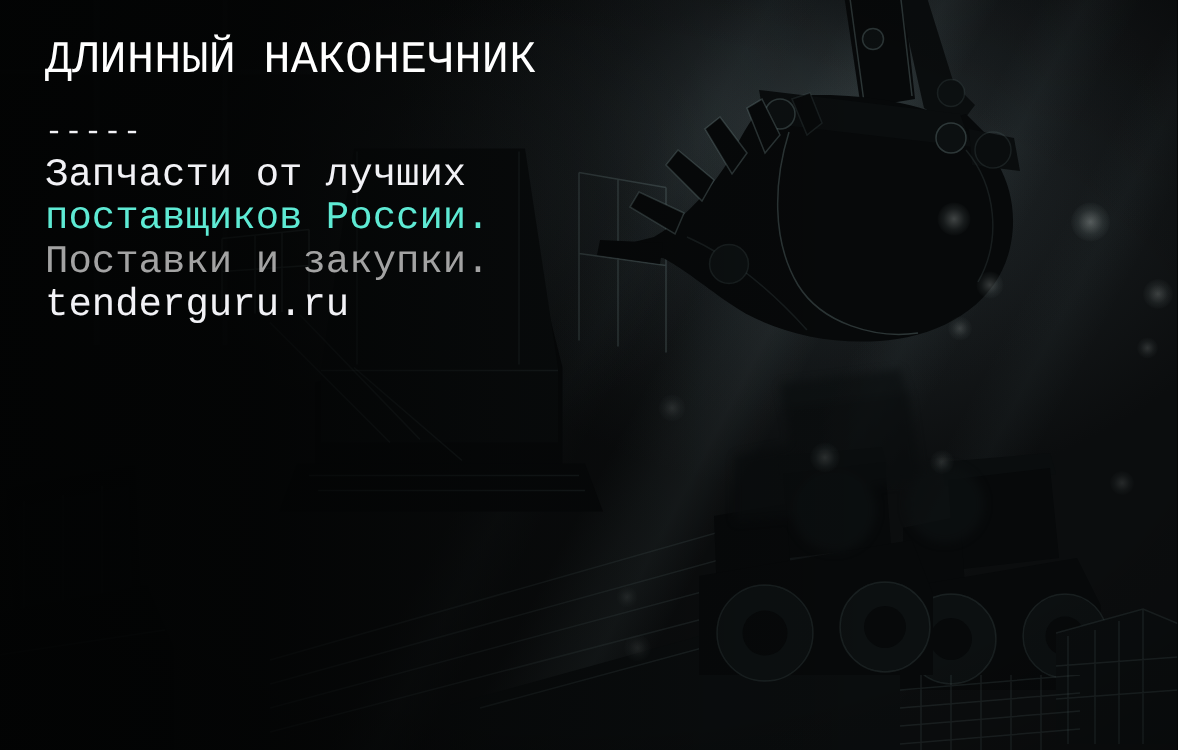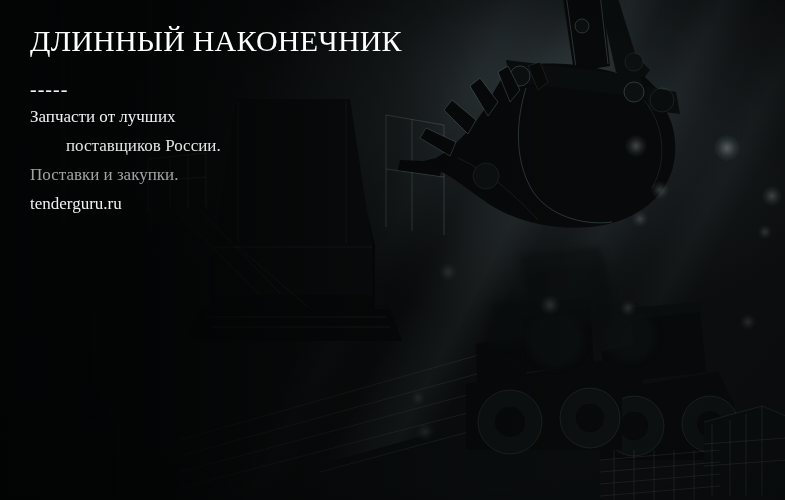--- a/index.html
+++ b/index.html
@@ -7,21 +7,21 @@
     margin: 0;
     padding: 0;
     background: #000;
   }
   #banner {
     position: relative;
     width: 785px;
     height: 500px;
     overflow: hidden;
     background: #08090a;
-    font-family: Liberation Serif, serif;
+    font-family: Liberation Mono, monospace;
   }
 
   
   .bg-layer {
     position: absolute;
     inset: 0;
     pointer-events: none;
   }
 
   
@@ -110,21 +110,21 @@
   #separator {
     color: #f0f0f6;
     font-size: 20px;
     line-height: 22px;
     letter-spacing: 1px;
     margin-top: 18px;
     margin-bottom: 2px;
   }
   .promo-line {
     color: #f2f2f6;
-    font-size: 17px;
+    font-size: 26px;
     line-height: 29px;
     white-space: nowrap;
   }
   #promo-site {
     color: #f2f2f6;
   }
 </style>
 </head>
 <body>
 
@@ -272,18 +272,18 @@
 
     <div id="product-title" style="color: rgb(255, 255, 255);">ДЛИННЫЙ НАКОНЕЧНИК</div>
 
 
     <div class="field-block">
     </div>
 
     <div id="separator" style="color: rgb(242, 242, 246);">-----</div>
 
     <div class="promo-line" style="color: rgb(242, 242, 246);">Запчасти от лучших</div>
-    <div class="promo-line" style="color: #e5e5e5; margin-left: 36px;">поставщиков России.</div>
+    <div class="promo-line" style="color: #5eead4;">поставщиков России.</div>
     <div class="promo-line" style="color: #a3a3a3;">Поставки и закупки.</div>
     <div class="promo-line" id="promo-site" style="color: rgb(242, 242, 246);">tenderguru.ru</div>
 
   </div>
 </div>
 
 </body></html>

